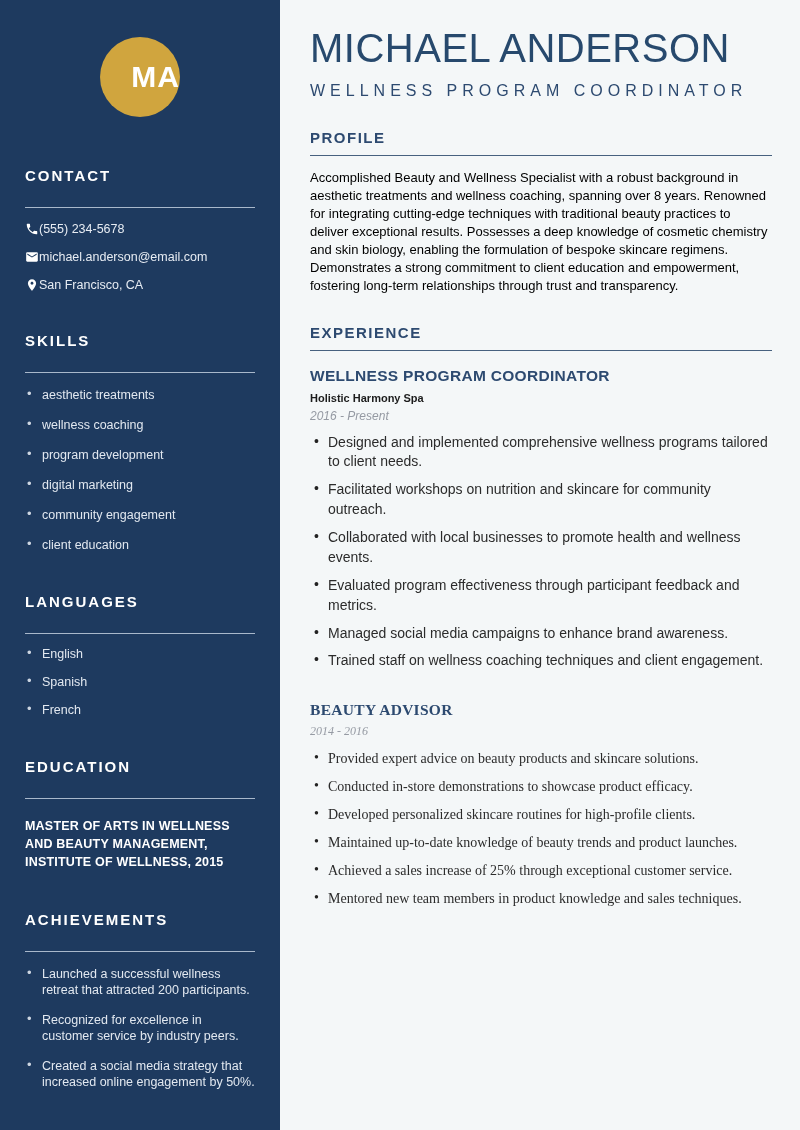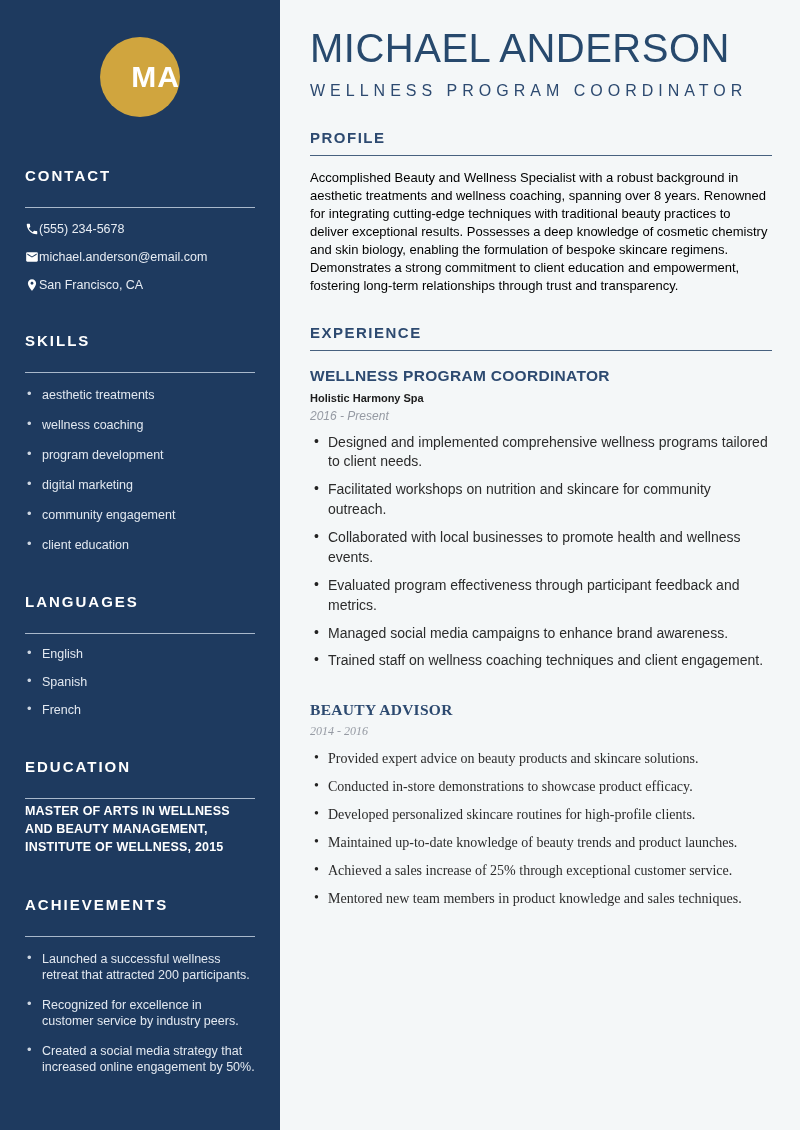--- a/index.html
+++ b/index.html
@@ -40,21 +40,21 @@
   ul.side-list { list-style:none; margin-top:8px; }
   ul.side-list li {
     position:relative; padding-left:17px;
     font-size:12.5px; color:#e2e8f0; margin-top:14px; line-height:1.28;
   }
   ul.side-list li::before {
     content:"•"; position:absolute; left:2px; top:-1px; color:#cdd6e2; font-size:13px;
   }
   ul.side-list.tight li { margin-top:12px; }
   .degree {
-    margin-top:4px; font-size:12.5px; font-weight:bold;
+    margin-top:19px; font-size:12.5px; font-weight:bold;
     color:#ffffff; line-height:1.42; letter-spacing:0.2px;
   }
 
   
   .main {
     flex:1; height:1130px;
     background:#f4f7f8;
     padding:27px 28px 0 30px;
   }
   .name {

